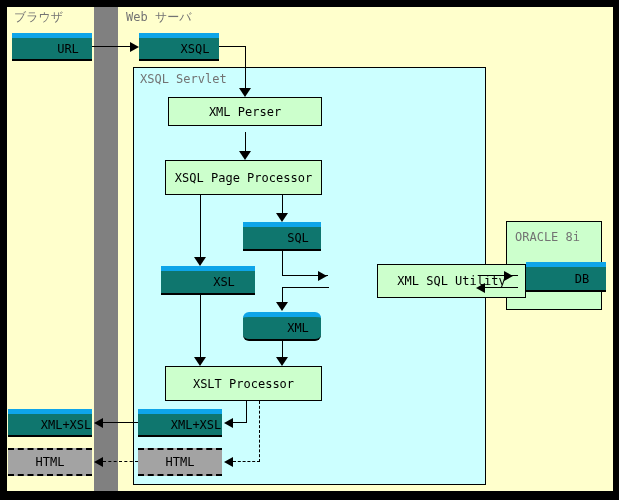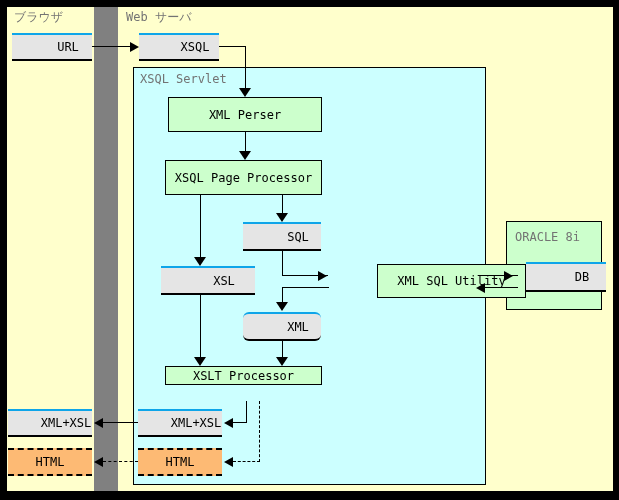--- a/index.html
+++ b/index.html
@@ -21,26 +21,26 @@
   }
 
   
   .node{
     position:absolute;box-sizing:border-box;
     display:flex;align-items:center;justify-content:center;
     font-size:12px;color:#000;white-space:nowrap;text-align:center;
   }
   
   .open{
-    background:#e5e5e5;
-    border-top:2px solid #0ea5e9;border-bottom:2px solid #000;
+    background:#0f766e;
+    border-top:5px solid #0ea5e9;border-bottom:2px solid #000;
     border-left:none;border-right:none;padding-left:32px;
   }
   .open-dashed{
-    background:#fdba74;
+    background:#a3a3a3;
     border-top:2px dashed #000;border-bottom:2px dashed #000;
     border-left:none;border-right:none;
   }
   
   .proc{background:#ccffcc;border:1px solid #000;}
   .store{background:#ccffcc;border:1px solid #000;}
 
   
   .ln{position:absolute;background:#000;}
   .h{height:1px;}
@@ -71,33 +71,33 @@
     <div class="region-label" style="left:8px;top:8px;position:absolute;">ORACLE 8i</div>
   </div>
   <div class="node open" style="left:514px;top:262px;width:80px;height:30px;margin-left:12px;">DB</div>
 
   <div class="node open" style="left:12px;top:33px;width:80px;height:28px;">URL</div>
   <div class="node open" style="left:8px;top:409px;width:84px;height:28px;">XML+XSL</div>
   <div class="node open-dashed" style="left:8px;top:448px;width:84px;height:28px;">HTML</div>
 
   <div class="node open" style="left:139px;top:33px;width:80px;height:28px;">XSQL</div>
 
-  <div class="node proc" style="left:168px;top:97px;width:154px;height:35px;">XML Perser</div>
+  <div class="node proc" style="left:168px;top:97px;width:154px;height:29px;">XML Perser</div>
 
   <div class="node proc" style="left:165px;top:160px;width:157px;height:35px;">XSQL Page Processor</div>
 
   <div class="node open" style="left:243px;top:222px;width:78px;height:29px;">SQL</div>
 
   <div class="node open" style="left:161px;top:266px;width:94px;height:29px;">XSL</div>
 
   <div class="node open" style="left:243px;top:312px;width:78px;height:29px;border-radius:6px;">XML</div>
 
   <div class="node proc" style="left:329px;top:264px;width:149px;height:34px;margin-left:48px;">XML SQL Utility</div>
 
-  <div class="node proc" style="left:165px;top:366px;width:157px;height:19px;">XSLT Processor</div>
+  <div class="node proc" style="left:165px;top:366px;width:157px;height:35px;">XSLT Processor</div>
 
   <div class="node open" style="left:138px;top:409px;width:84px;height:28px;">XML+XSL</div>
   <div class="node open-dashed" style="left:138px;top:448px;width:84px;height:28px;">HTML</div>
 
   <div class="ln h" style="left:92px;top:46px;width:40px;"></div>
   <div class="arrow right" style="left:130px;top:42px;"></div>
 
   <div class="ln h" style="left:219px;top:46px;width:27px;"></div>
   <div class="ln v" style="left:245px;top:46px;height:45px;"></div>
   <div class="arrow down" style="left:239px;top:88px;"></div>

